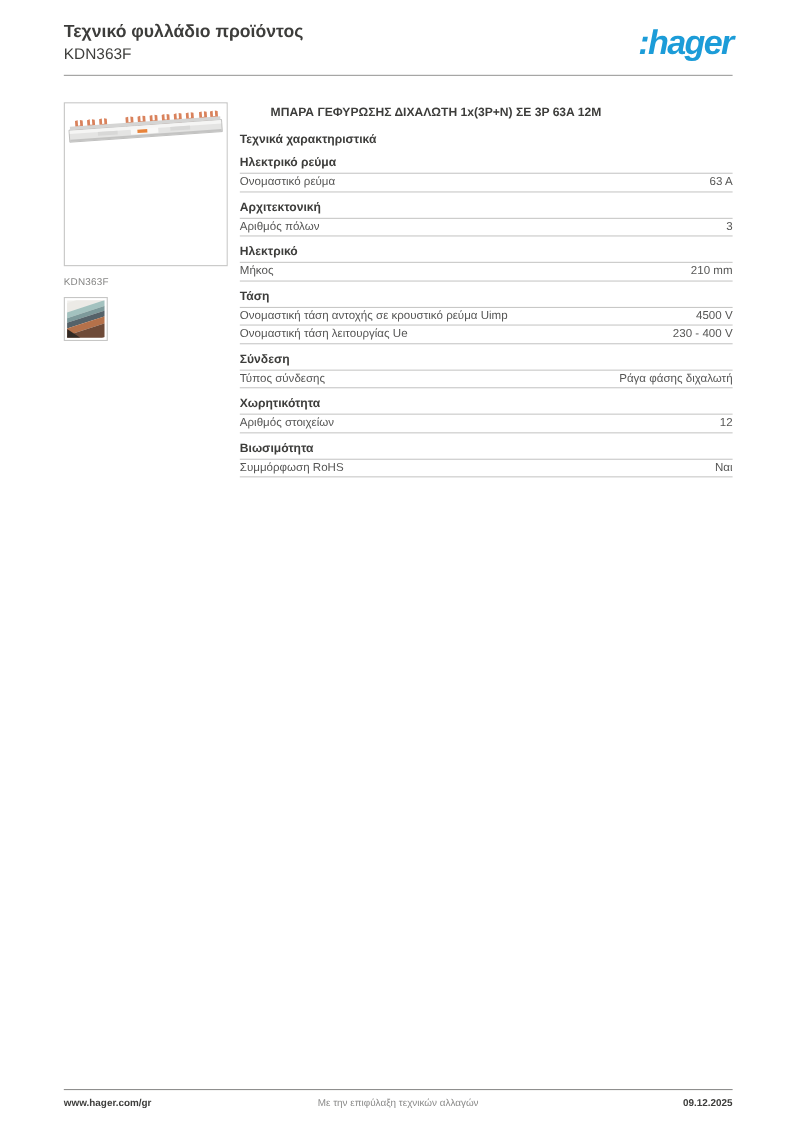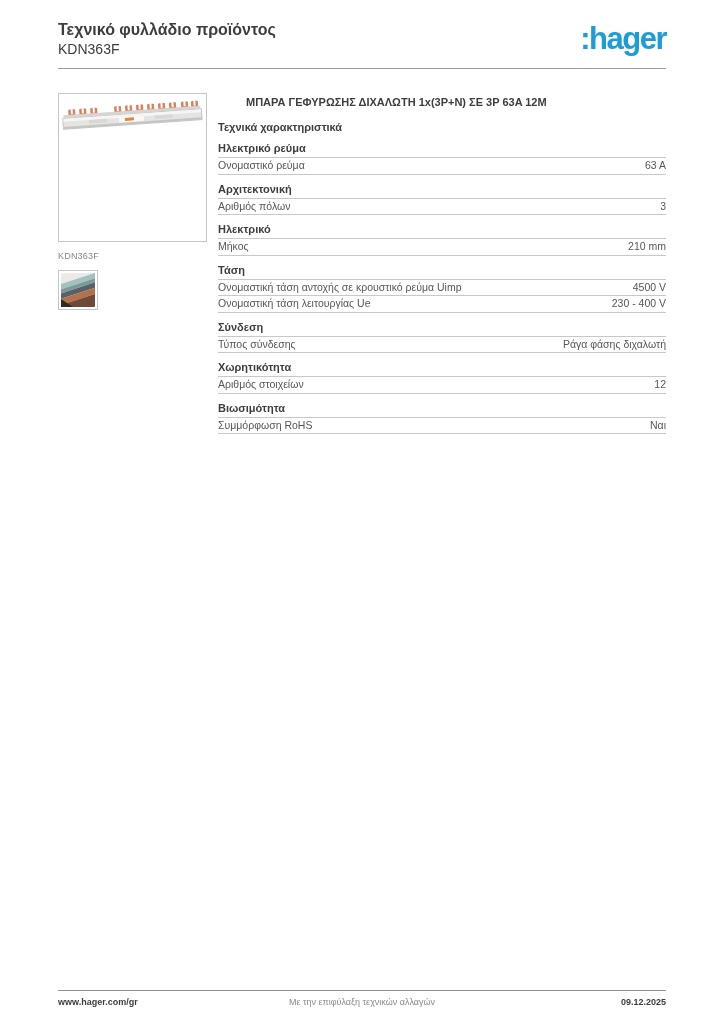--- a/index.html
+++ b/index.html
@@ -33,20 +33,21 @@
     font-weight: normal;
     color: #3d3d3b;
     line-height: 18px;
   }
   .logo {
     font-size: 31px;
     font-weight: bold;
     letter-spacing: -1.5px;
     line-height: 30px;
     margin-top: 5px;
+    font-style: italic;
   }
   .header-rule {
     position: absolute;
     left: 58px; right: 58px; top: 68px;
     border-top: 1px solid #9d9d9c;
   }
 
   
   .left-col { position: absolute; left: 58px; top: 93px; width: 149px; }
   .product-image-frame {

